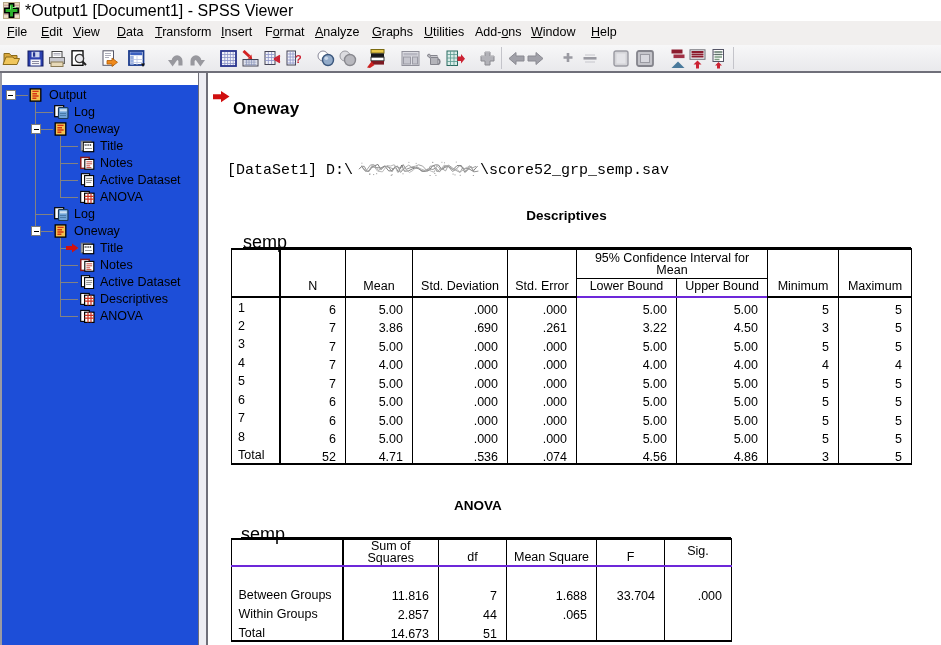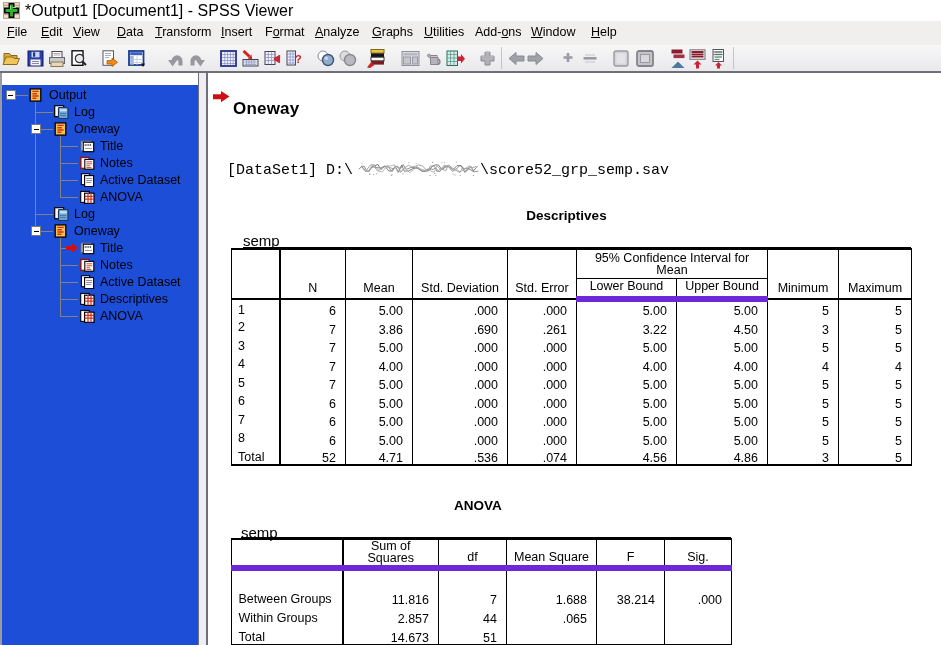--- a/index.html
+++ b/index.html
@@ -18,23 +18,23 @@
 h1{font-size:17px;font-weight:bold;letter-spacing:.2px}
 .mono{font-family:"Liberation Mono",monospace;font-size:15px}
 .tbl{position:absolute;border-collapse:collapse;table-layout:fixed;font-size:12.5px;color:#000}
 .tbl td{overflow:hidden;white-space:nowrap;padding:0}
 .tbl{border:1px solid #000;border-top:2px solid #000;border-bottom:2px solid #000}
 td.v{text-align:right;vertical-align:bottom;padding-bottom:0;line-height:11px;padding-right:9px;border-left:1px solid #000}
 td.rl{text-align:left;vertical-align:top;padding-left:6px;padding-top:3px}
 td.hb{text-align:center;vertical-align:bottom;padding-bottom:3px;border-left:1px solid #000;border-bottom:2px solid #000}
 td.h0{border-bottom:2px solid #000}
 td.ci{text-align:center;vertical-align:middle;border-left:1px solid #000;border-bottom:1px solid #000;line-height:12px}
-tr.hrow>td{border-bottom:6px solid #6d28d9}
+tr.hrow>td{border-bottom:2px solid #6d28d9}
 td.tk{border-left:2px solid #000}
-.semp{position:absolute;font-size:15px}
+.semp{position:absolute;font-size:18px}
 .sline{position:absolute;height:1px;background:#000}
 .bt{position:absolute;font-weight:bold;font-size:13.5px;text-align:center}
 </style></head>
 <body>
 <div class="a" id="titlebar">
  <svg class="a" style="left:3px;top:2px" width="17" height="17" viewBox="0 0 17 17">
   <rect x="0.5" y="0.5" width="16" height="16" fill="#e9d8bc" stroke="#b8a888"></rect>
   <path d="M1 3.5h15M1 6.5h15M1 9.5h15M1 12.5h15" stroke="#cfa8a0" stroke-width="1.4"></path>
   <path d="M1 5h15M1 8h15M1 11h15M1 14h15" stroke="#f2ece0" stroke-width="0.8"></path>
   <path d="M6.3 1.8h4.4v4.5h4.5v4.4h-4.5v4.5H6.3v-4.5H1.8V6.3h4.5z" fill="#2db32d" stroke="#000" stroke-width="1.5"></path>
@@ -466,28 +466,28 @@
         <col style="width:68px">
         <col style="width:67px">
       </colgroup>
 <tbody>
         <tr class="hrow" style="height:27px">
           <td class="h0"></td>
           <td class="hb tk" style="line-height:12px;padding-bottom:1px">Sum of<br>Squares</td>
           <td class="hb" style="padding-bottom:1px">df</td>
           <td class="hb" style="padding-bottom:1px">Mean Square</td>
           <td class="hb" style="padding-bottom:1px">F</td>
-          <td class="hb" style="padding-bottom:1px">Sig.</td>
+          <td class="hb" style="padding-bottom:7px">Sig.</td>
         </tr>
 <tr style="height:19.2px">
           <td class="rl" style="padding-left:6.5px;padding-top:21px">Between Groups</td>
           <td class="v tk">11.816</td>
           <td class="v">7</td>
           <td class="v">1.688</td>
-          <td class="v">38.214</td>
+          <td class="v">33.704</td>
           <td class="v">.000</td>
         </tr>
 <tr style="height:19.2px">
           <td class="rl" style="padding-left:6.5px;padding-top:5px">Within Groups</td>
           <td class="v tk">2.857</td>
           <td class="v">44</td>
           <td class="v">.065</td>
           <td class="v"></td>
           <td class="v"></td>
         </tr>

